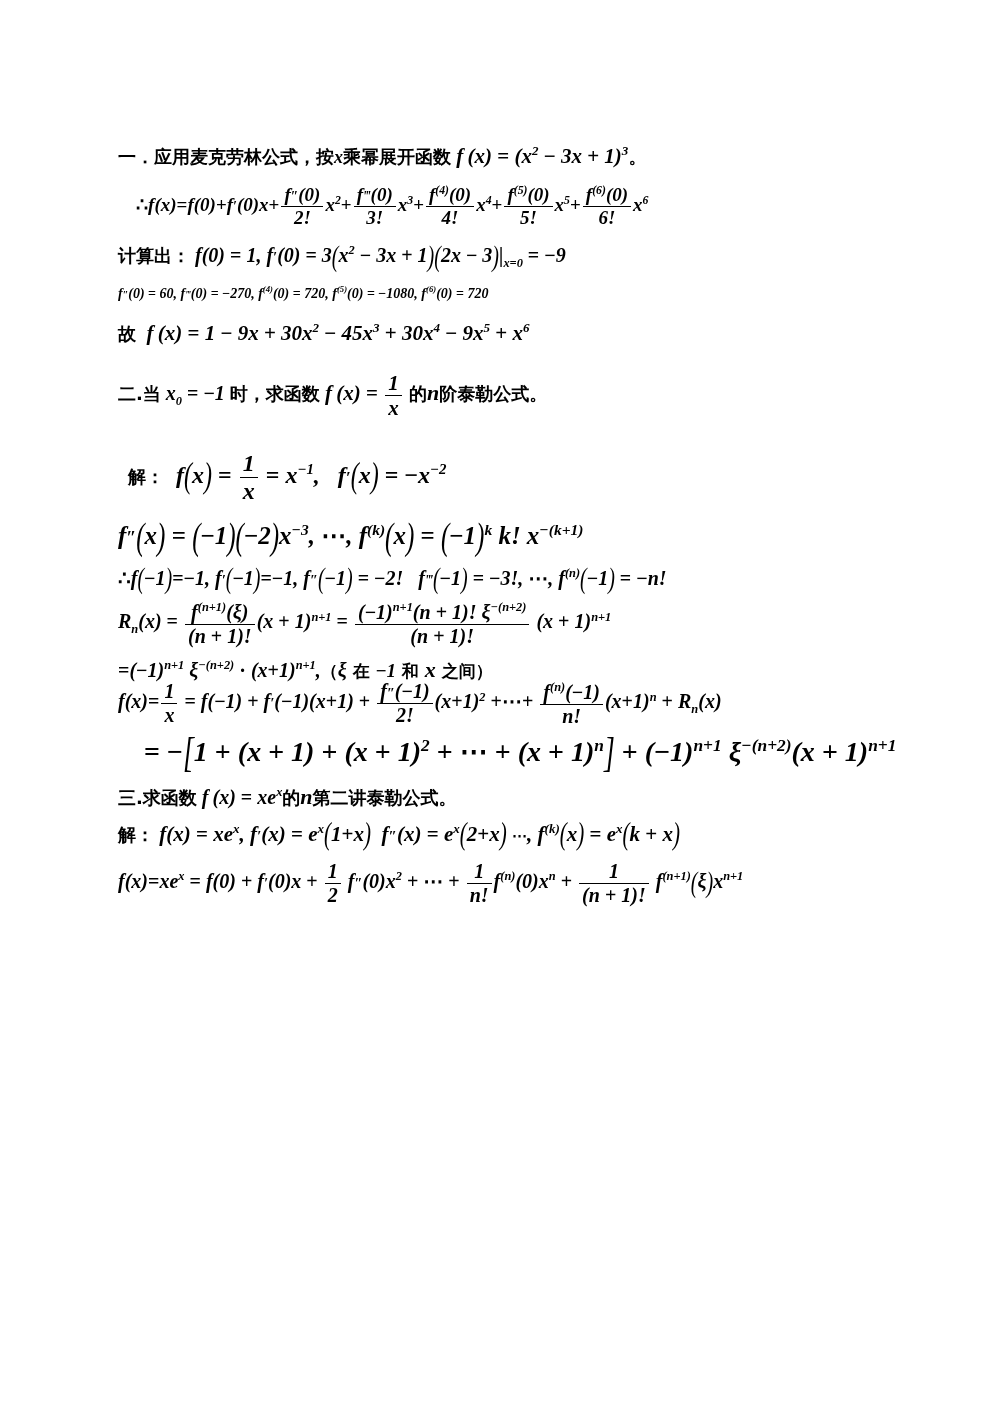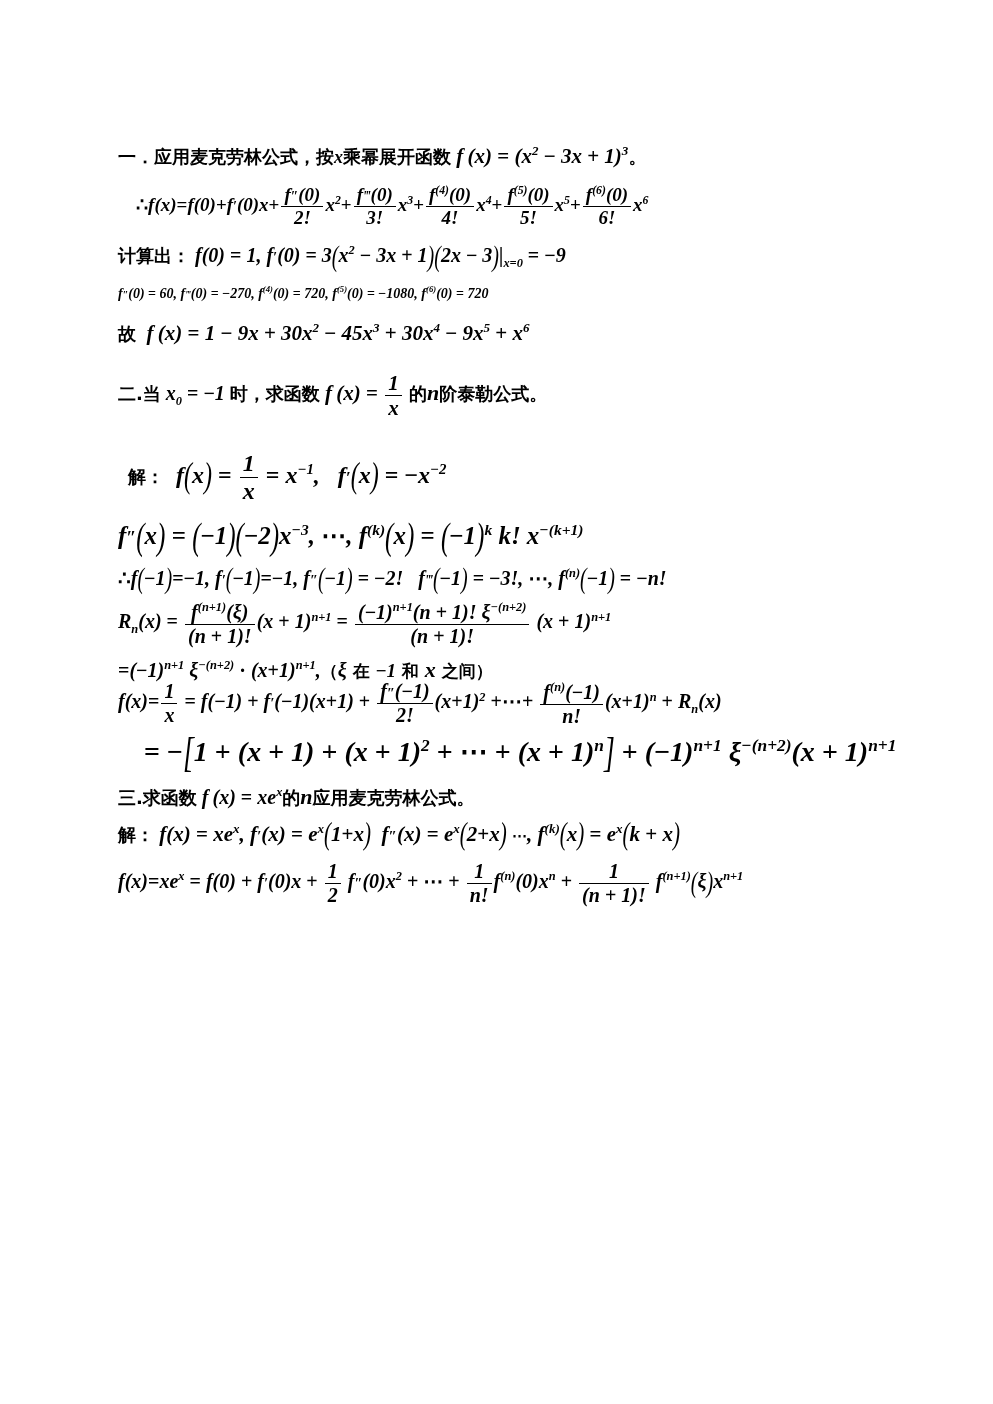--- a/index.html
+++ b/index.html
@@ -144,21 +144,21 @@
 
     <div class="line b13 mathline" style="font-size:20px">
       f(x)<span class="upr">=</span><span class="frac"><span class="num">1</span><span class="den">x</span></span> <span class="upr">=</span> f(<span class="upr">−</span>1) <span class="upr">+</span> f<span class="sm">′</span>(<span class="upr">−</span>1)(x<span class="upr">+</span>1) <span class="upr">+</span> <span class="frac"><span class="num">f<span class="sm">″</span>(<span class="upr">−</span>1)</span><span class="den">2!</span></span>(x<span class="upr">+</span>1)<sup>2</sup> <span class="upr">+⋯+</span> <span class="frac"><span class="num">f<sup>(n)</sup>(<span class="upr">−</span>1)</span><span class="den">n!</span></span>(x<span class="upr">+</span>1)<sup>n</sup> <span class="upr">+</span> R<sub>n</sub>(x)
     </div>
 
     <div class="line b14 mathline" style="font-size:28px">
       <span class="upr">=</span> <span class="upr">−</span><span class="paren-big">[</span>1 <span class="upr">+</span> (x <span class="upr">+</span> 1) <span class="upr">+</span> (x <span class="upr">+</span> 1)<sup>2</sup> <span class="upr">+ ⋯ +</span> (x <span class="upr">+</span> 1)<sup>n</sup><span class="paren-big">]</span> <span class="upr">+</span> (<span class="upr">−</span>1)<sup>n+1</sup> ξ<sup>−(n+2)</sup>(x <span class="upr">+</span> 1)<sup>n+1</sup>
     </div>
 
     <div class="line b15">
-      <span class="cjk" style="font-size:18px">三.求函数</span><span class="mathline" style="font-size:20px">&nbsp;f (x) <span class="upr">=</span> xe<sup>x</sup></span><span class="cjk" style="font-size:18px">的</span><span class="mathline" style="font-size:22px">n</span><span class="cjk" style="font-size:18px">应用麦克劳林公式。</span>
+      <span class="cjk" style="font-size:18px">三.求函数</span><span class="mathline" style="font-size:20px">&nbsp;f (x) <span class="upr">=</span> xe<sup>x</sup></span><span class="cjk" style="font-size:18px">的</span><span class="mathline" style="font-size:22px">n</span><span class="cjk" style="font-size:18px">第二讲泰勒公式。</span>
     </div>
 
     <div class="line b16">
       <span class="cjk" style="font-size:18px">解：</span><span class="mathline" style="font-size:21px">&nbsp;f(x) <span class="upr">=</span> xe<sup>x</sup>, f<span class="sm">′</span>(x) <span class="upr">=</span> e<sup>x</sup><span class="paren-big">(</span>1<span class="upr">+</span>x<span class="paren-big">)</span>&nbsp;&nbsp;f<span class="sm">″</span>(x) <span class="upr">=</span> e<sup>x</sup><span class="paren-big">(</span>2<span class="upr">+</span>x<span class="paren-big">)</span> <span class="upr sm">⋯</span>, f<sup>(k)</sup><span class="paren-big">(</span>x<span class="paren-big">)</span> <span class="upr">=</span> e<sup>x</sup><span class="paren-big">(</span>k <span class="upr">+</span> x<span class="paren-big">)</span></span>
     </div>
 
     <div class="line b17 mathline" style="font-size:20px">
       f(x)<span class="upr">=</span>xe<sup>x</sup> <span class="upr">=</span> f(0) <span class="upr">+</span> f<span class="sm">′</span>(0)x <span class="upr">+</span> <span class="frac"><span class="num">1</span><span class="den">2</span></span> f<span class="sm">″</span>(0)x<sup>2</sup> <span class="upr">+ ⋯ +</span> <span class="frac"><span class="num">1</span><span class="den">n!</span></span>f<sup>(n)</sup>(0)x<sup>n</sup> <span class="upr">+</span> <span class="frac"><span class="num">1</span><span class="den">(n <span class="upr">+</span> 1)!</span></span> f<sup>(n+1)</sup><span class="paren-big">(</span>ξ<span class="paren-big">)</span>x<sup>n+1</sup>
     </div>
 

